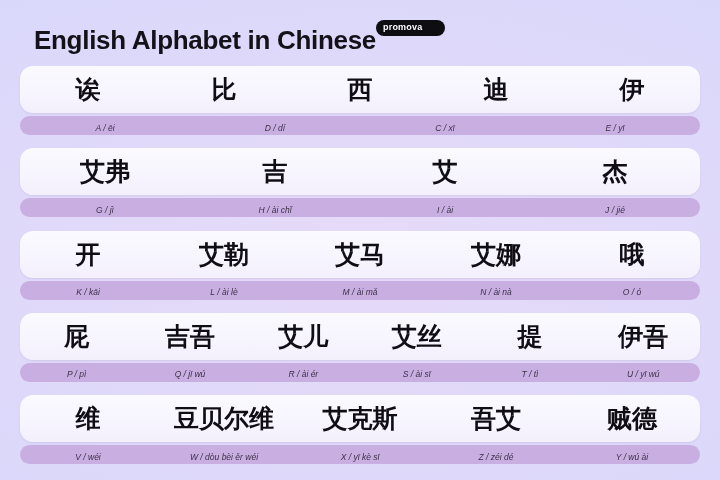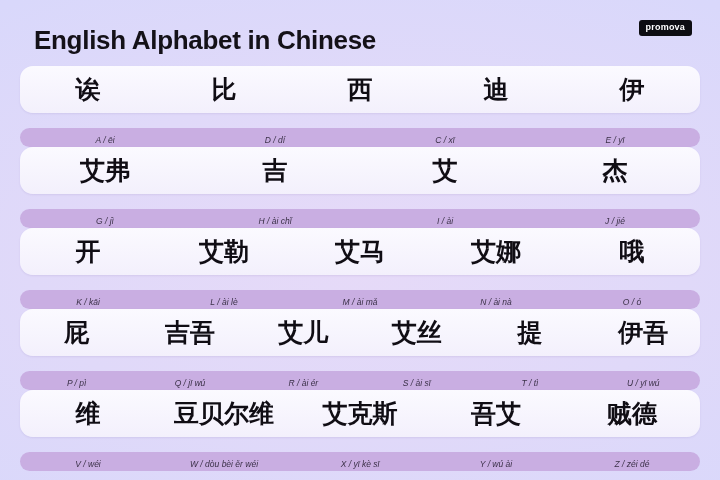--- a/index.html
+++ b/index.html
@@ -26,39 +26,39 @@
     flex-direction: column;
   }
 
   
   #header {
     position: relative;
     height: 44px;
     flex: 0 0 auto;
     display: flex;
     align-items: center;
-    justify-content: space-between;
+    justify-content: flex-start;
     padding: 0 8px 0 14px;
   }
   #page-title {
     font-size: 26px;
     font-weight: bold;
     letter-spacing: -0.3px;
     color: #141118;
     line-height: 1;
     white-space: nowrap;
   }
   #brand-logo {
     background: #0d0d12;
     color: #ffffff;
-    border-radius: 3px;
+    border-radius: 8px;
     font-size: 9px;
     font-weight: bold;
     letter-spacing: 0.2px;
-    padding: 3px 7px 4px 7px;
+    padding: 3px 23px 4px 7px;
     line-height: 1;
     white-space: nowrap;
     align-self: flex-start;
     margin-top: 2px;
   }
 
   
   #alphabet-table {
     flex: 1 1 auto;
     display: flex;
@@ -80,21 +80,21 @@
     align-items: center;
     box-shadow: 0 1px 2px rgba(90, 70, 140, 0.10);
   }
 
   .pinyin-row {
     background: #c9aee2;
     border-radius: 11px;
     height: 19px;
     display: flex;
     align-items: center;
-    margin-top: 15px;
+    margin-top: 3px;
   }
 
   .cell {
     flex: 1 1 0;
     text-align: center;
     min-width: 0;
   }
 
   .hanzi {
     font-family: "DejaVu Sans", "Liberation Sans", sans-serif;
@@ -193,19 +193,19 @@
           <div class="cell"><span class="hanzi">维</span></div>
           <div class="cell"><span class="hanzi">豆贝尔维</span></div>
           <div class="cell"><span class="hanzi">艾克斯</span></div>
           <div class="cell"><span class="hanzi">吾艾</span></div>
           <div class="cell"><span class="hanzi">贼德</span></div>
         </div>
         <div class="pinyin-row">
           <div class="cell"><span class="pinyin">V / wéi</span></div>
           <div class="cell"><span class="pinyin">W / dòu bèi ěr wéi</span></div>
           <div class="cell"><span class="pinyin">X / yī kè sī</span></div>
+          <div class="cell"><span class="pinyin">Z / zéi dé</span></div>
           <div class="cell"><span class="pinyin">Y / wú ài</span></div>
-          <div class="cell"><span class="pinyin">Z / zéi dé</span></div>
         </div>
       </div>
     </div>
 
 </div>
 
 </body></html>

